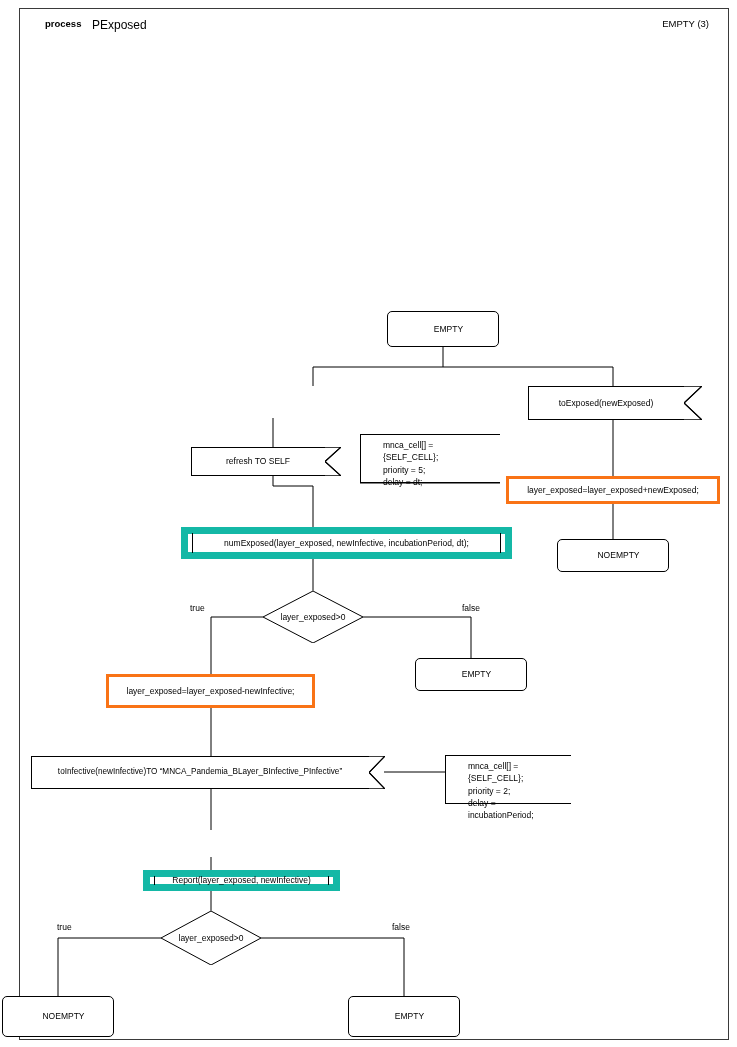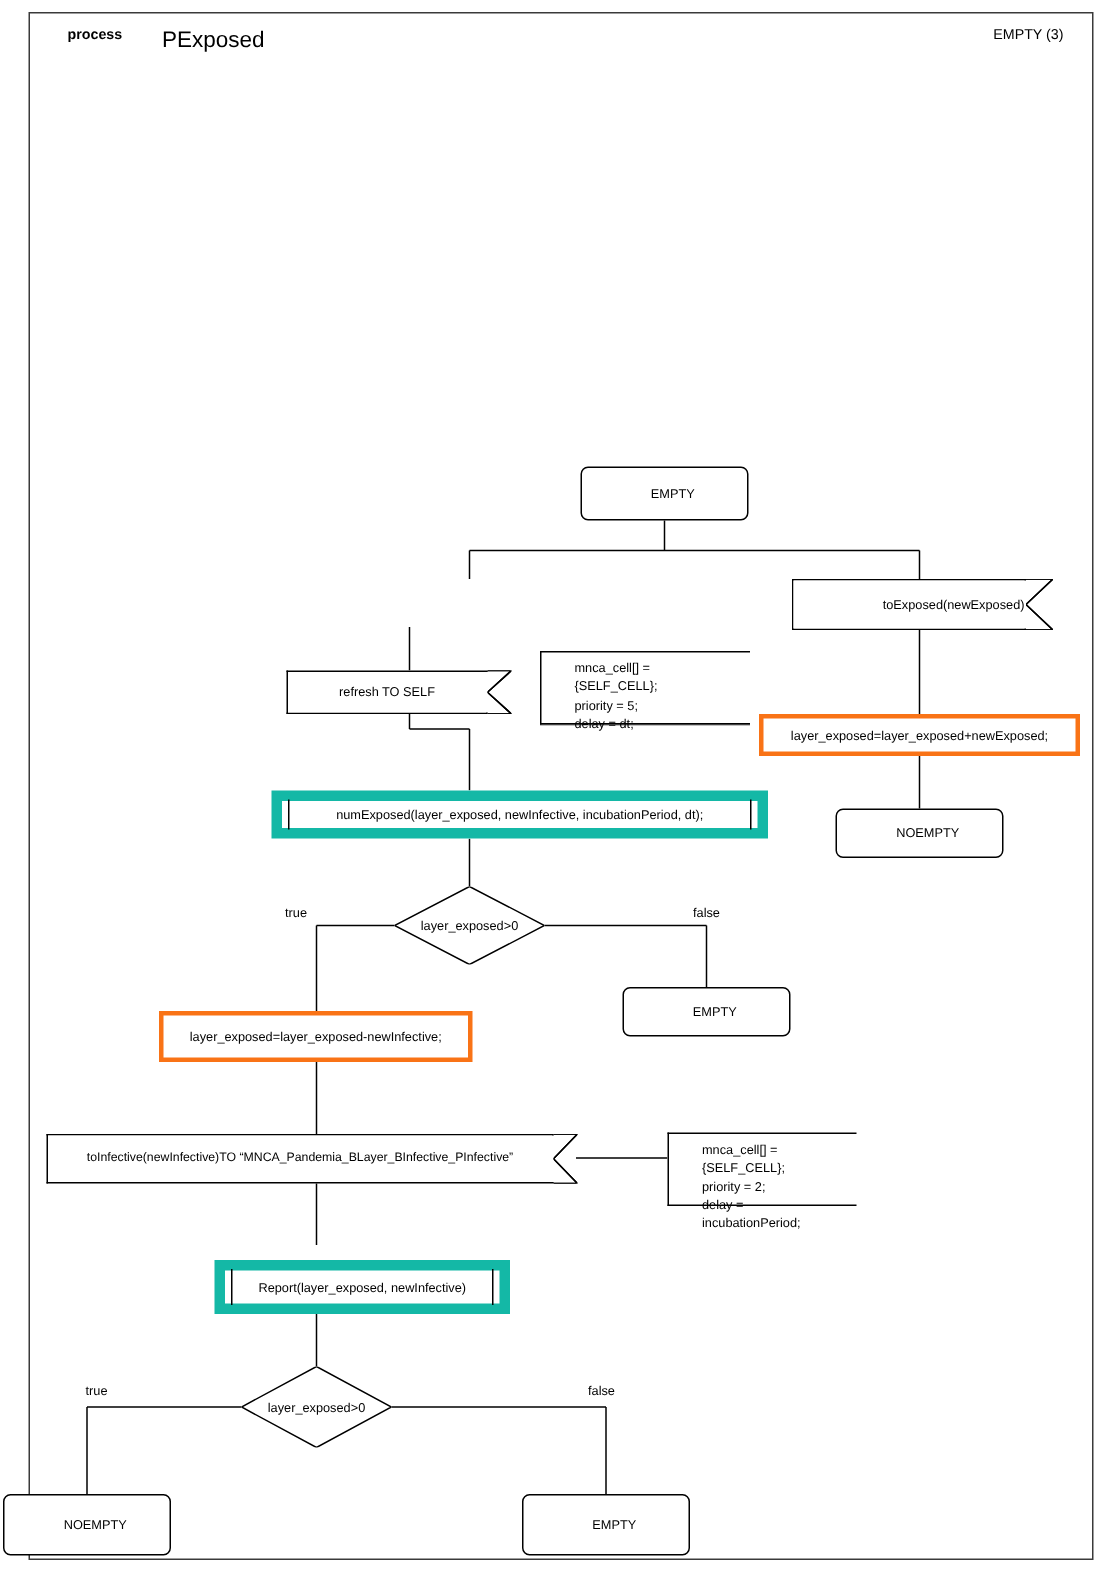--- a/index.html
+++ b/index.html
@@ -29,23 +29,23 @@
   .hdr-keyword {
     position: absolute;
     left: 45px;
     top: 18px;
     font-size: 9.5px;
     font-weight: bold;
     color: #000;
   }
   .hdr-name {
     position: absolute;
-    left: 108px;
+    left: 92px;
     top: 18px;
-    font-size: 15px;
+    font-size: 12px;
     color: #000;
   }
   .hdr-right {
     position: absolute;
     right: 28px;
     top: 18px;
     font-size: 9.5px;
     color: #000;
   }
 
@@ -212,21 +212,21 @@
     <line x1="261" y1="938" x2="404" y2="938"></line>
     <line x1="404" y1="938" x2="404" y2="996"></line>
   </svg>
 
   <div class="node terminal" style="left:387px; top:311px; width:112px; height:36px;">
     <span>EMPTY</span>
   </div>
 
 
   <div class="flag" style="left:528px; top:386px; width:172px; height:32px;">
-    <div class="node" style="position:absolute; left:0; top:0; right:18px; bottom:0; border:none;justify-content:flex-end;">
+    <div class="node" style="position:absolute; left:0; top:0; right:18px; bottom:0; border:none;">
       <span>toExposed(newExposed)</span>
     </div>
     <div class="tip">
       <svg viewBox="0 0 18 32" preserveAspectRatio="none">
         <polyline points="0,0 18,0 0,16 18,32 0,32" stroke="#000" stroke-width="1" fill="#fff"></polyline>
         <polyline points="0,0 18,0 0,16 18,32 0,32" stroke="#000" stroke-width="1" fill="none"></polyline>
       </svg>
     </div>
   </div>
 
@@ -288,21 +288,21 @@
       </svg>
     </div>
   </div>
 
   <div class="note" style="left:445px; top:755px; width:126px; height:49px;">
     <div>mnca_cell[] = {SELF_CELL};</div>
     <div>priority = 2;</div>
     <div>delay = incubationPeriod;</div>
   </div>
 
-  <div class="node rect-double" style="left:110px; top:840px; width:197px; height:36px;">
+  <div class="node rect-double" style="left:110px; top:870px; width:197px; height:21px;">
     <span>Report(layer_exposed, newInfective)</span>
   </div>
 
   <div class="diamond-wrap" style="left:161px; top:911px; width:100px; height:54px;">
     <svg width="100" height="54" viewBox="0 0 100 54">
       <polygon points="50,0 100,27 50,54 0,27" stroke="#000" stroke-width="1" fill="#fff"></polygon>
     </svg>
     <div class="diamond-label">layer_exposed&gt;0</div>
   </div>
   <div class="edge-label" style="left:57px; top:922px;">true</div>

